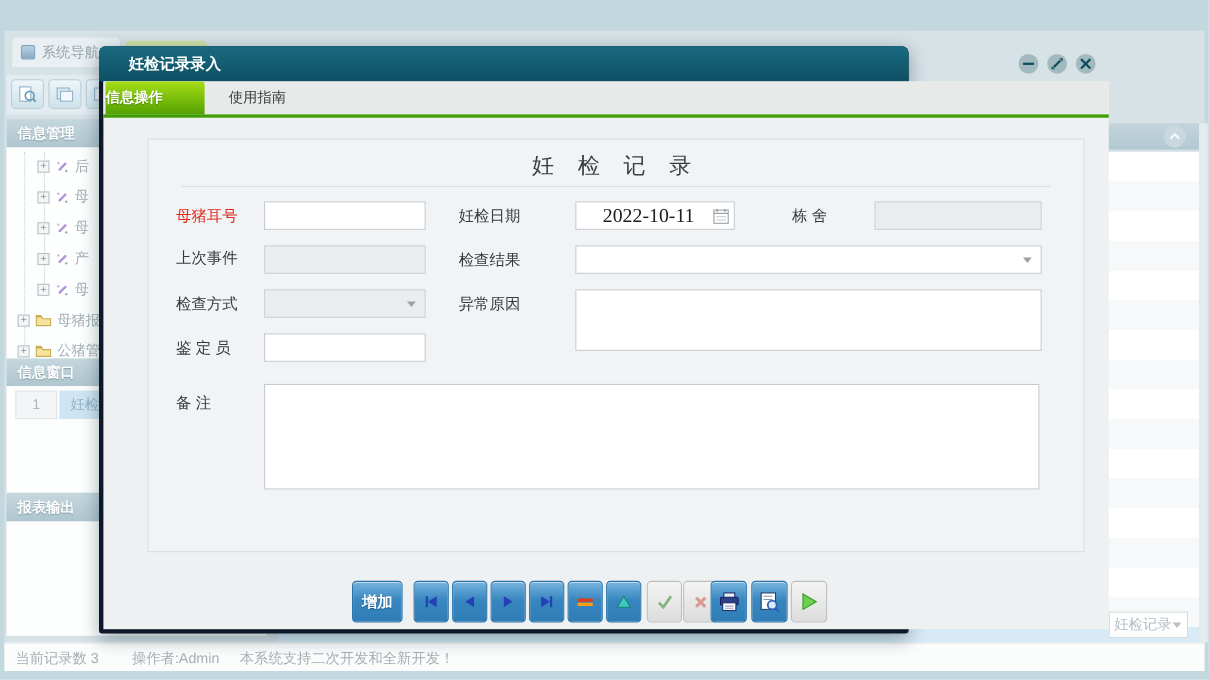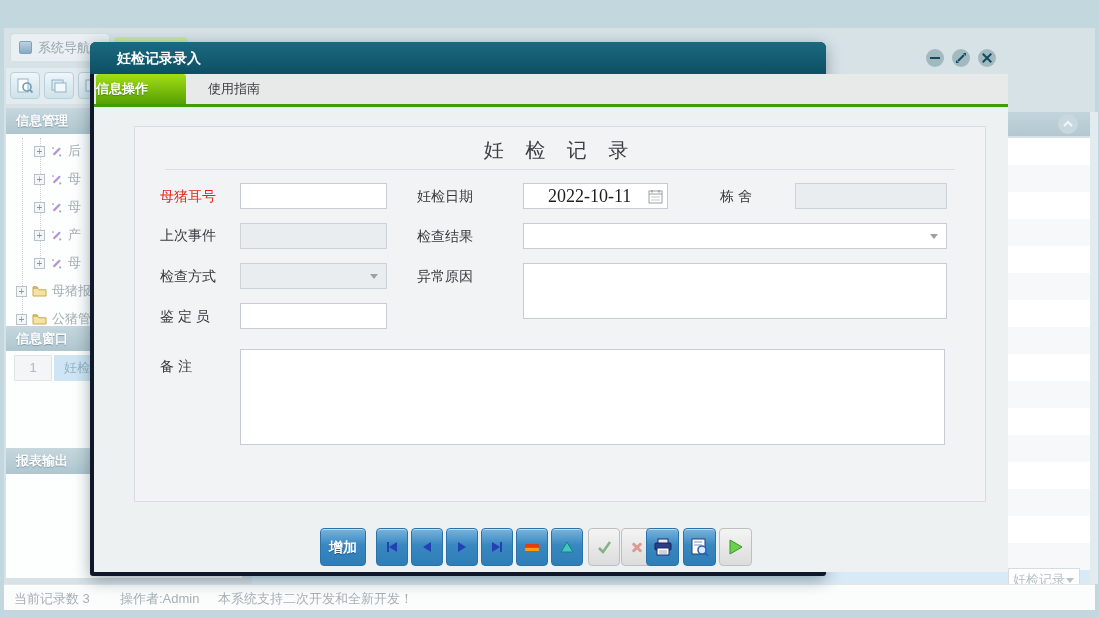--- a/index.html
+++ b/index.html
@@ -46,21 +46,21 @@
 
   .grid-hdr { position:absolute; left:248px; top:84px; width:838px; height:24px;
     background:linear-gradient(#c3d4db,#b2c8d1); }
   .collapse-circle { position:absolute; left:1054px; top:86px; width:20px; height:20px; border-radius:50%;
     background:#c9d8de; display:flex; align-items:center; justify-content:center; }
   .grid-rows { position:absolute; left:248px; top:110px; width:838px; height:432px;
     background:repeating-linear-gradient(to bottom,#ffffff 0 27px,#f6f8f9 27px 54px); }
   .pager { position:absolute; left:248px; top:542px; width:838px; height:14px; background:#d8eaf6; }
   .vscroll { position:absolute; left:1086px; top:84px; width:8px; height:472px; background:#e2ebee; }
   .mini-dd { position:absolute; left:1004px; top:528px; width:72px; height:24px; background:#fff;
-    border:1px solid #d5dde0; color:#b3bec4; font-size:13px; line-height:22px; padding-left:4px;margin-top:12px; }
+    border:1px solid #d5dde0; color:#b3bec4; font-size:13px; line-height:22px; padding-left:4px; }
   .mini-dd .arr { position:absolute; right:5px; top:9px; border-left:4px solid transparent;
     border-right:4px solid transparent; border-top:5px solid #b9c3c8; }
 
   .statusbar { position:absolute; left:4px; top:584px; width:1091px; height:26px; background:#fbfcfc;
     border-top:1px solid #e2e8ea; color:#a6b0b5; font-size:13px; }
   .statusbar span { position:absolute; top:5px; }
   .bottomframe { position:absolute; left:0; top:610px; width:1099px; height:8px; background:#c3d7de; }
 
   
   .modal { position:absolute; left:90px; top:42px; width:736px; height:534px; background:#0f172a;

